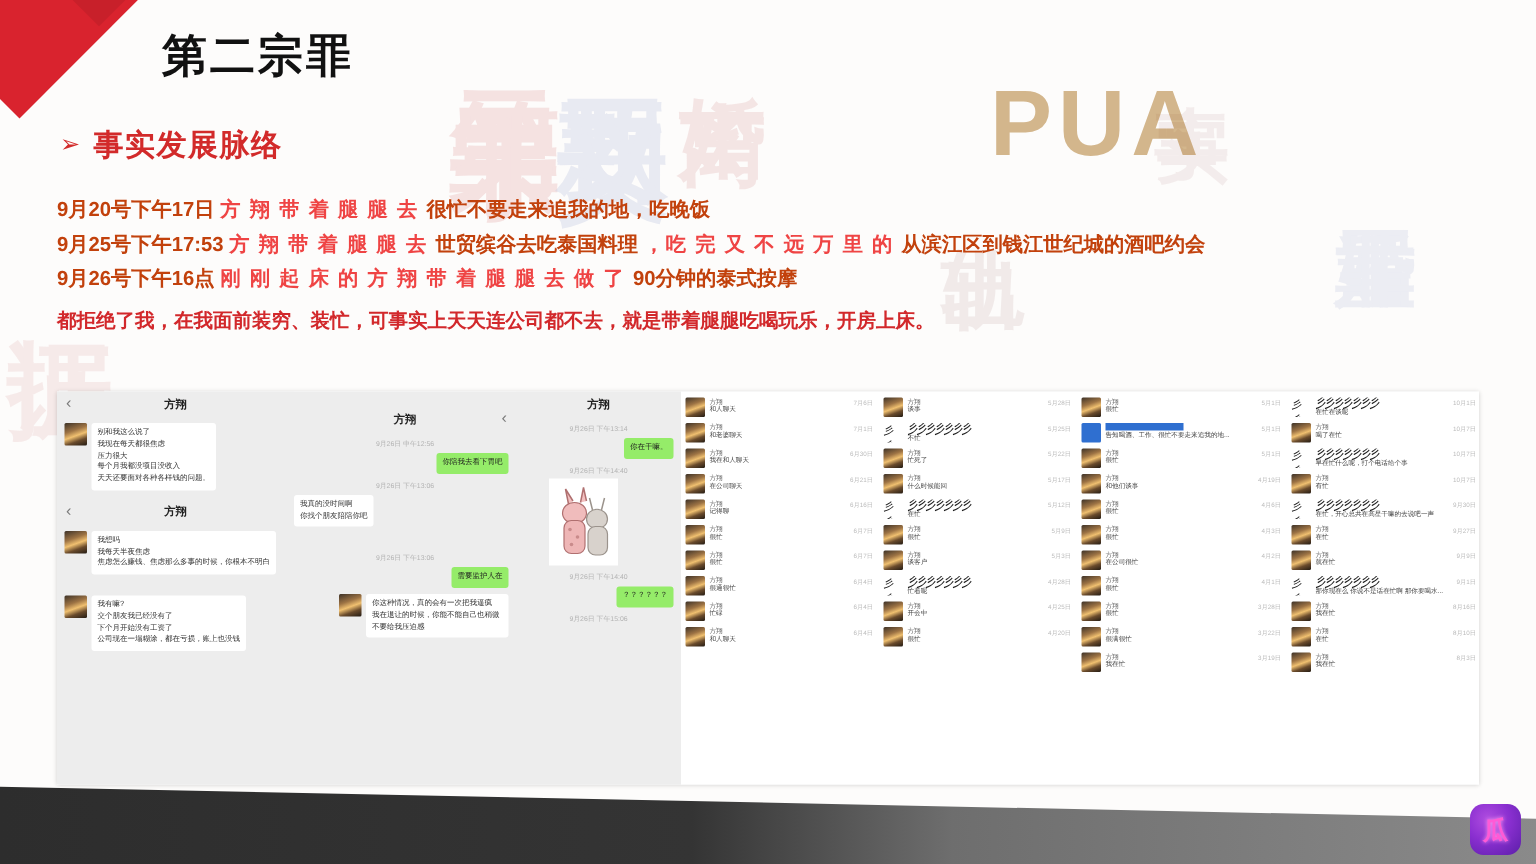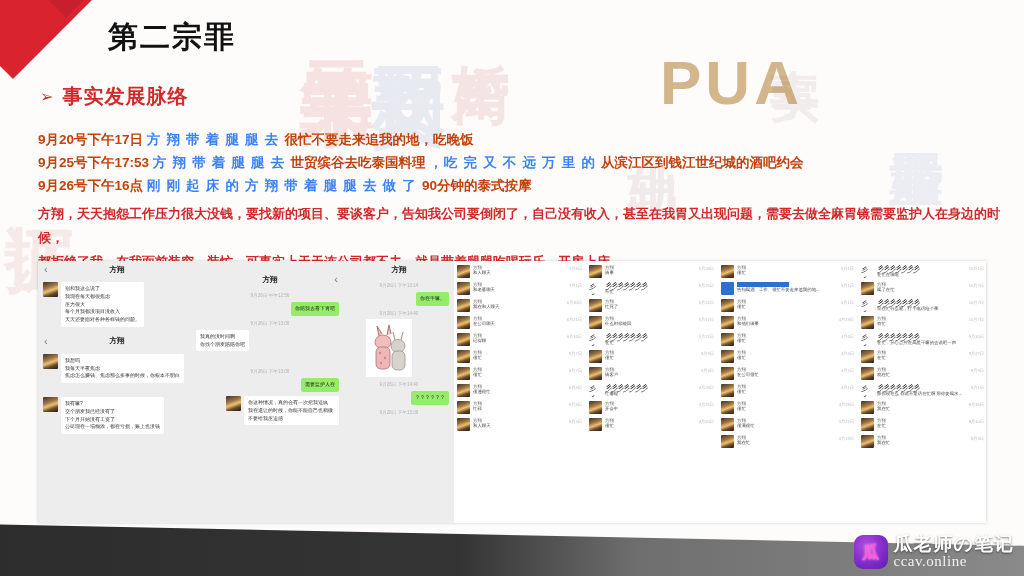--- a/index.html
+++ b/index.html
@@ -44,21 +44,21 @@
   
   .sec-head{position:absolute;left:40px;top:83px;display:flex;align-items:center;gap:9px;}
   .sec-arrow{color:#d22a2a;font-size:16px;line-height:1;}
   .sec-title{font-size:20px;font-weight:bold;color:#d22a2a;letter-spacing:1px;}
 
   
   .timeline{position:absolute;left:38px;top:128px;width:960px;}
   .tl-row{font-size:13.5px;font-weight:bold;line-height:1.72;color:#2f2f2f;
           white-space:nowrap;}
   .tl-red{color:#c2410c;}
-  .tl-dark{color:#3b82f6;letter-spacing:1.2px;margin-top:46px;}
+  .tl-dark{color:#ef4444;letter-spacing:1.2px;margin-top:46px;}
 
   
   .para{position:absolute;left:38px;top:202px;width:968px;
         font-size:13px;font-weight:bold;color:#d2282b;line-height:1.85;}
 
   
   .card{position:absolute;left:38px;top:261px;width:948px;height:262px;
         background:#ffffff;box-shadow:0 0 3px rgba(0,0,0,.18);overflow:hidden;
         display:flex;}
 
@@ -156,21 +156,20 @@
       <span class="tl-red">从滨江区到钱江世纪城的酒吧约会</span>
     </div>
     <div class="tl-row">
       <span class="tl-red">9月26号下午16点</span>
       <span class="tl-dark">刚 刚 起 床 的 方 翔 带 着 腿 腿 去 做 了 </span>
       <span class="tl-red">90分钟的泰式按摩</span>
     </div>
   </div>
 
   <div class="para">
-    <div>方翔，天天抱怨工作压力很大没钱，要找新的项目、要谈客户，告知我公司要倒闭了，自己没有收入，甚至在我胃又出现问题，需要去做全麻胃镜需要监护人在身边的时候，</div>
     <div>都拒绝了我，在我面前装穷、装忙，可事实上天天连公司都不去，就是带着腿腿吃喝玩乐，开房上床。</div>
   </div>
 
   <div class="card">
 
     <div class="chat" style="width:158px">
       <div class="chat-bar">
         <span class="back">‹</span>
         <span class="nm">方翔</span>
       </div>
@@ -600,19 +599,15 @@
         </div>
       </div>
   </div>
 
   <div class="band">
     <div class="band-dark"></div>
   </div>
 
   <div class="logo">
     <div class="logo-badge">瓜</div>
-    <div class="logo-txt">
-      <div class="logo-cn">瓜老师の笔记</div>
-      <div class="logo-url">ccav.online</div>
-    </div>
   </div>
 
 </div>
 
 </body></html>

